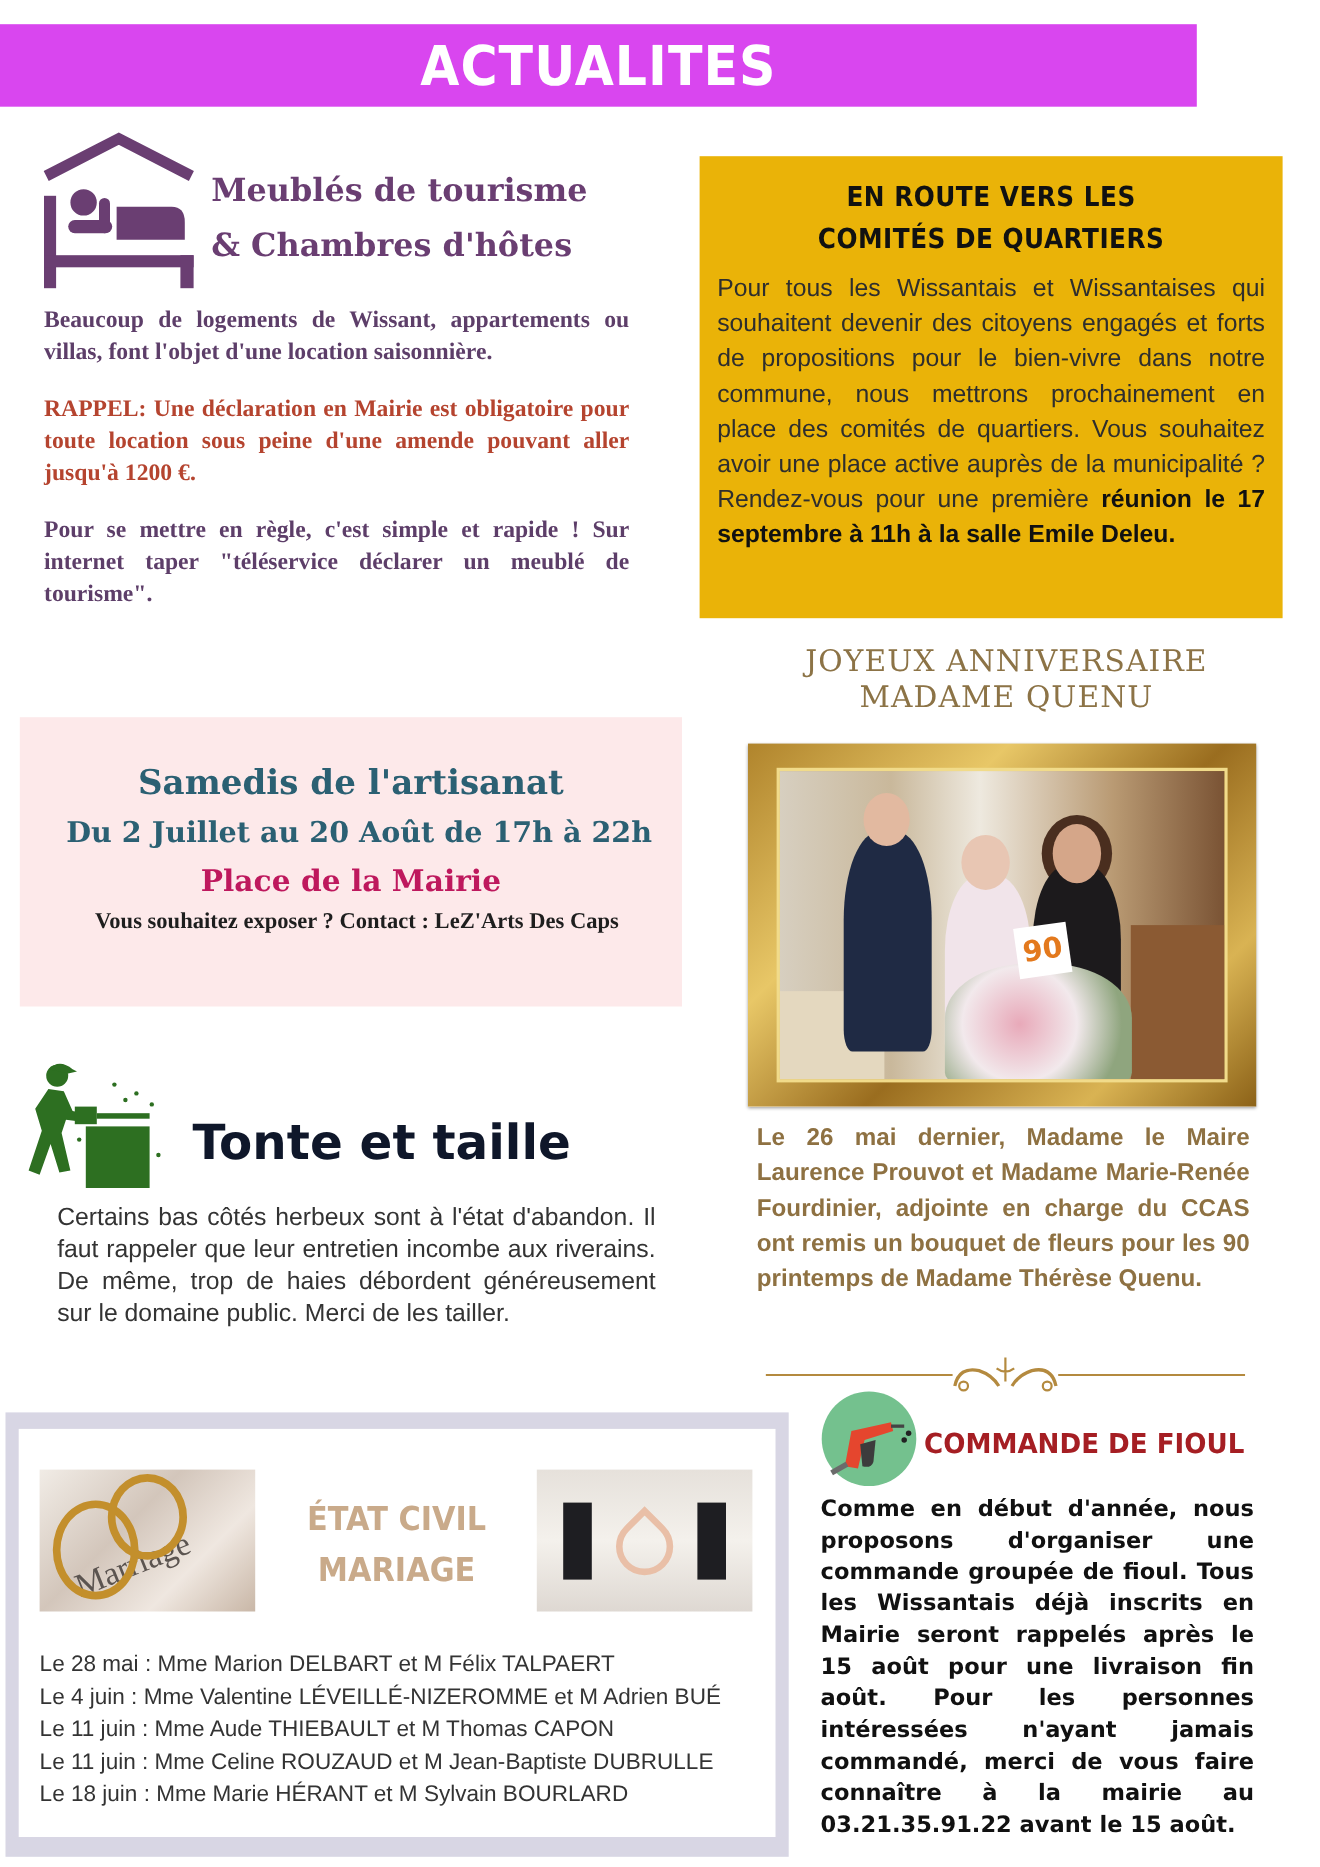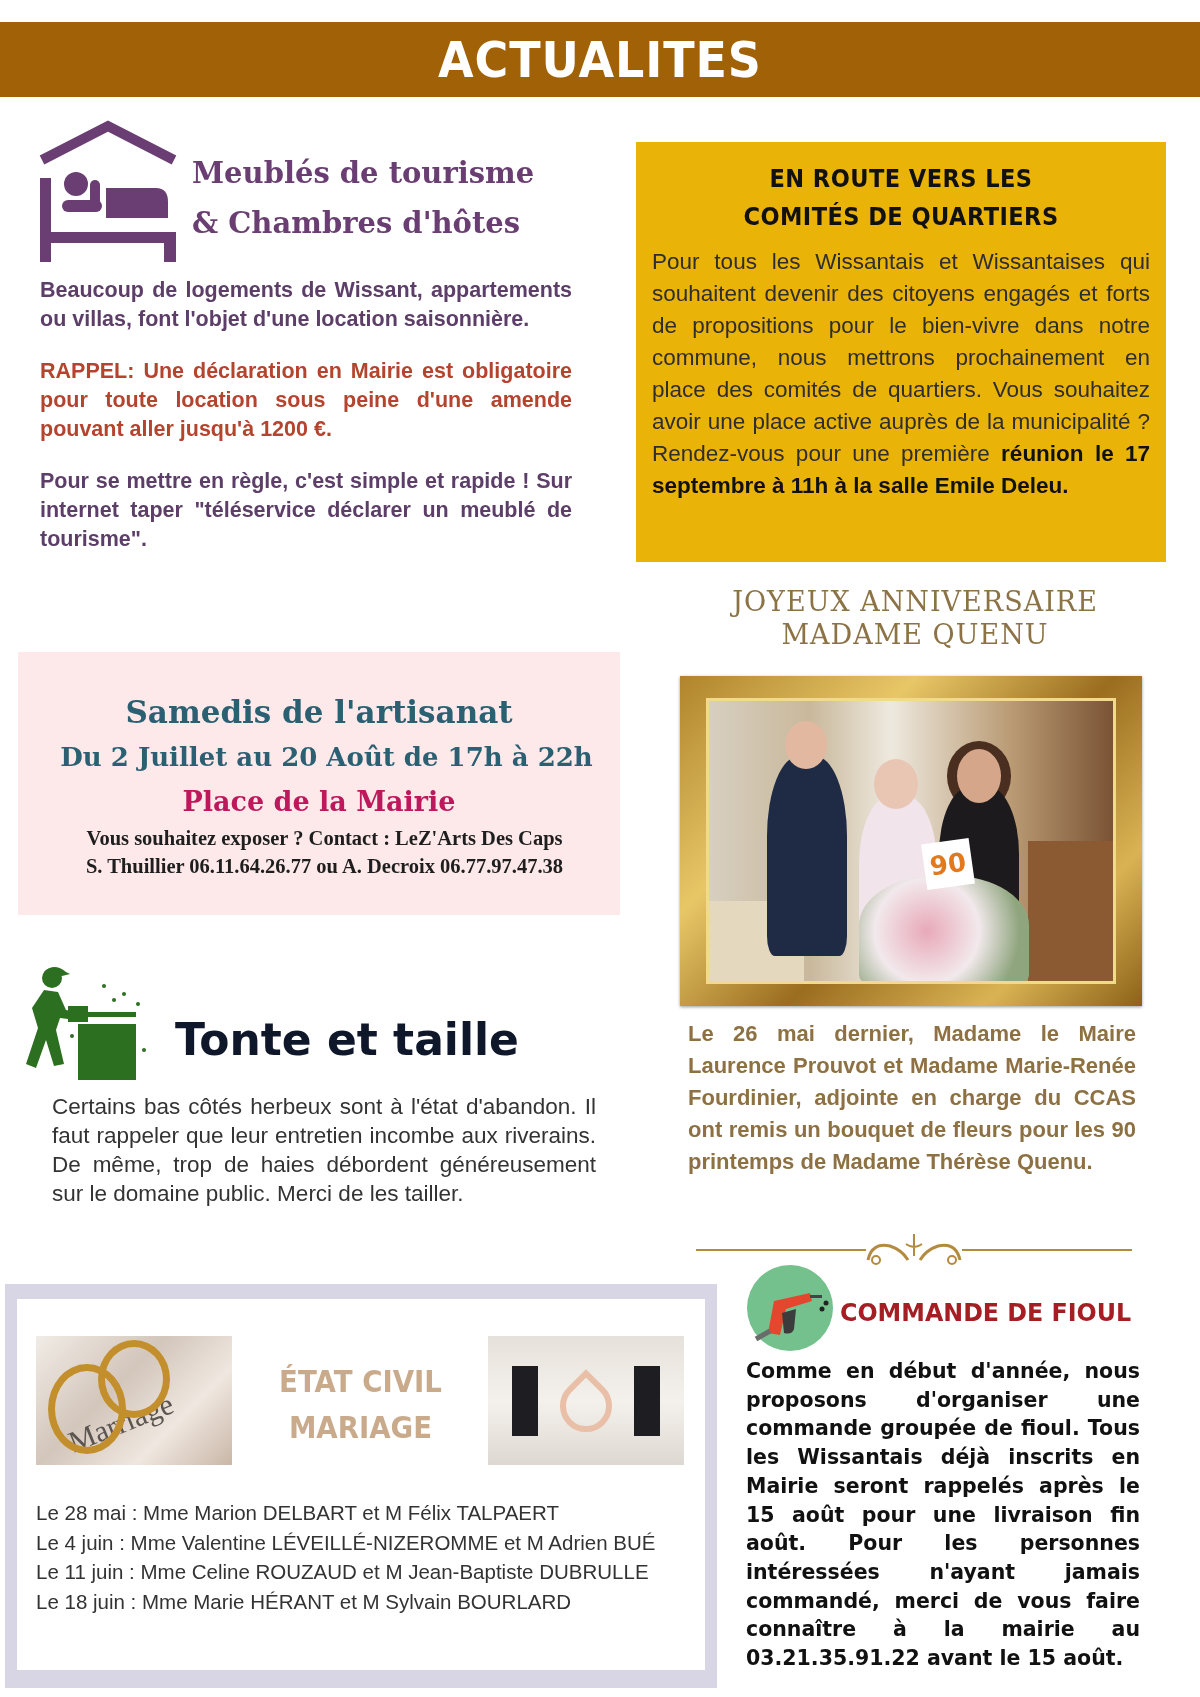--- a/index.html
+++ b/index.html
@@ -3,40 +3,40 @@
   <meta charset="utf-8">
   <style>
     * { box-sizing: border-box; margin: 0; padding: 0; }
     html, body { width: 1200px; height: 1697px; background: #ffffff; overflow: hidden; }
     body { position: relative; font-family: "DejaVu Sans", sans-serif; }
 
     .abs { position: absolute; }
 
     
     .banner {
-      left: 0; top: 22px; width: 1200px; height: 75px;
-      background: #a16207;
+      left: 0; top: 22px; width: 1088px; height: 75px;
+      background: #d946ef;
       display: flex; align-items: center; justify-content: center;
     }
     .banner h1 {
       color: #ffffff; font-family: "DejaVu Sans", sans-serif;
       font-weight: bold; font-size: 50px; letter-spacing: 1px;
       transform: scaleX(0.92);
     }
 
     
     .bed-icon { left: 38px; top: 120px; width: 145px; height: 145px; }
     .meubles-title {
       left: 192px; top: 148px; width: 400px;
       font-family: "DejaVu Serif", serif; font-weight: bold;
       color: #6a3e72; font-size: 29px; line-height: 50px;
     }
     .meubles-body {
       left: 40px; top: 276px; width: 532px;
-      font-family: Liberation Sans, sans-serif; font-weight: bold;
+      font-family: Liberation Serif, serif; font-weight: bold;
       font-size: 21.5px; line-height: 29px; text-align: justify;
     }
     .meubles-body p { margin-bottom: 23px; }
     .purple { color: #5d3e69; }
     .rust { color: #b5442f; }
 
     
     .comites {
       left: 636px; top: 142px; width: 530px; height: 420px;
       background: #eab308;
@@ -256,21 +256,20 @@
   <path d="M218,4 L218,26 M210,14 Q218,20 226,14" fill="none" stroke="#b48a3f" stroke-width="2"></path>
   <circle cx="180" cy="30" r="4" fill="none" stroke="#b48a3f" stroke-width="2"></circle>
   <circle cx="256" cy="30" r="4" fill="none" stroke="#b48a3f" stroke-width="2"></circle>
 </svg>
 
 <div class="abs artisanat">
   <div class="t1">Samedis de l'artisanat</div>
   <div class="t2">Du 2 Juillet au 20 Août de 17h à 22h</div>
   <div class="t3">Place de la Mairie</div>
   <div class="c1">Vous souhaitez exposer ? Contact : LeZ'Arts Des Caps</div>
-  <div class="c2">S. Thuillier 06.11.64.26.77 ou A. Decroix 06.77.97.47.38</div>
 </div>
 
 <svg class="abs tonte-icon" viewBox="0 0 140 120">
   <circle cx="38" cy="14" r="10" fill="#2d6f21"></circle>
   <path d="M30,8 Q40,-2 52,8 L56,10 L48,12 Z" fill="#2d6f21"></path>
   <path d="M30,26 L44,28 L52,46 L62,48 L62,56 L46,54 L42,66 L50,100 L40,102 L32,76 L22,104 L12,100 L24,64 L18,44 Z" fill="#2d6f21"></path>
   <rect x="54" y="42" width="20" height="16" fill="#2d6f21"></rect>
   <rect x="74" y="48" width="48" height="5" fill="#2d6f21"></rect>
   <rect x="64" y="60" width="58" height="56" fill="#2d6f21"></rect>
   <circle cx="90" cy="22" r="2" fill="#2d6f21"></circle>
@@ -295,20 +294,21 @@
       <div>MARIAGE</div>
     </div>
     <div class="hands-img">
       <div class="suit" style="left:24px;"></div>
       <div class="suit" style="right:24px;"></div>
       <div class="heart"></div>
     </div>
     <ul class="etat-list">
       <li>Le 28 mai : Mme Marion DELBART et M Félix TALPAERT</li>
       <li>Le 4 juin : Mme Valentine LÉVEILLÉ-NIZEROMME et M Adrien BUÉ</li>
+      <li>Le 11 juin : Mme Aude THIEBAULT et M Thomas CAPON</li>
       <li>Le 11 juin : Mme Celine ROUZAUD et M Jean-Baptiste DUBRULLE</li>
       <li>Le 18 juin : Mme Marie HÉRANT et M Sylvain BOURLARD</li>
     </ul>
   </div>
 </div>
 
 <svg class="abs fioul-icon" viewBox="0 0 90 90">
   <circle cx="44" cy="45" r="43" fill="#74c18e"></circle>
   <path d="M28,38 L64,30 L66,38 L40,46 L34,72 L22,70 Z" fill="#e5462e"></path>
   <path d="M36,50 L50,46 L48,66 Q46,72 38,70 Z" fill="#3c3c3c"></path>

